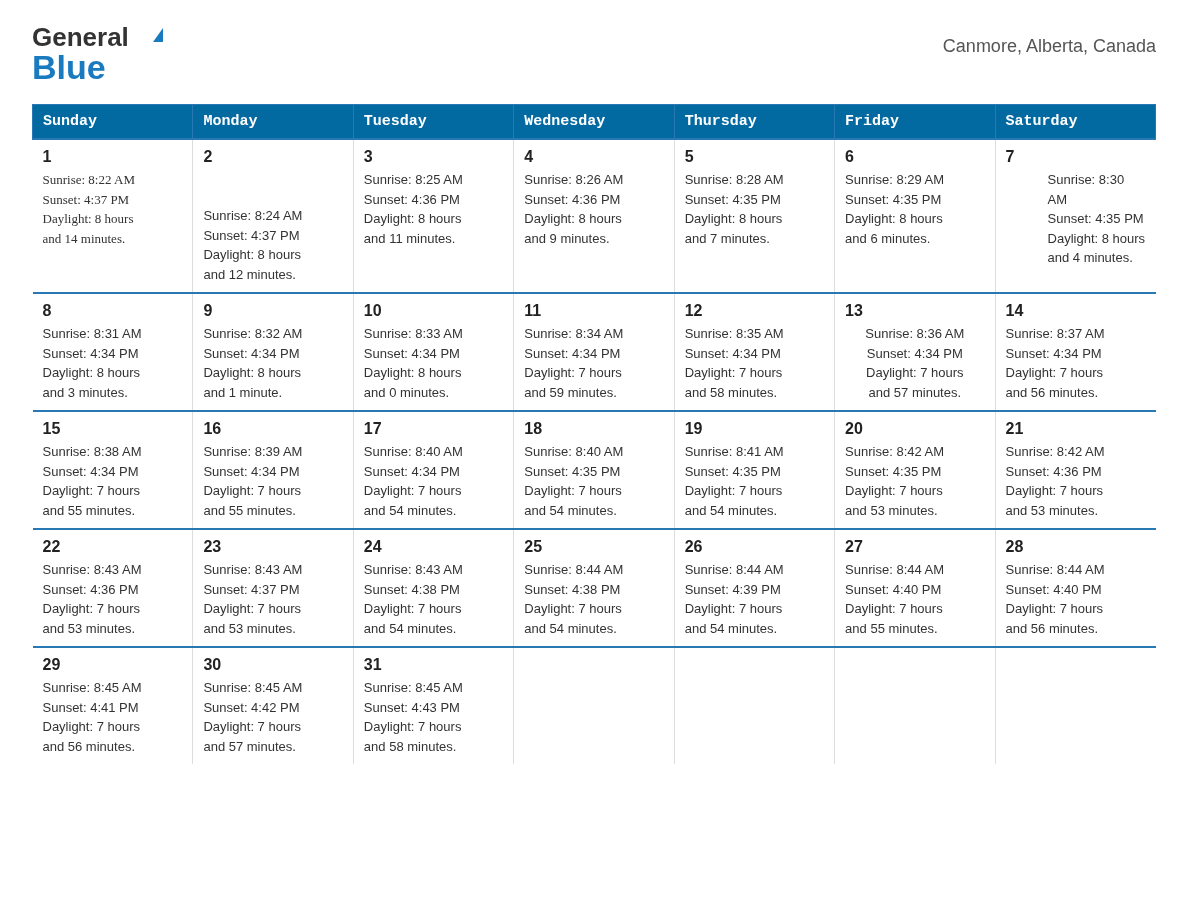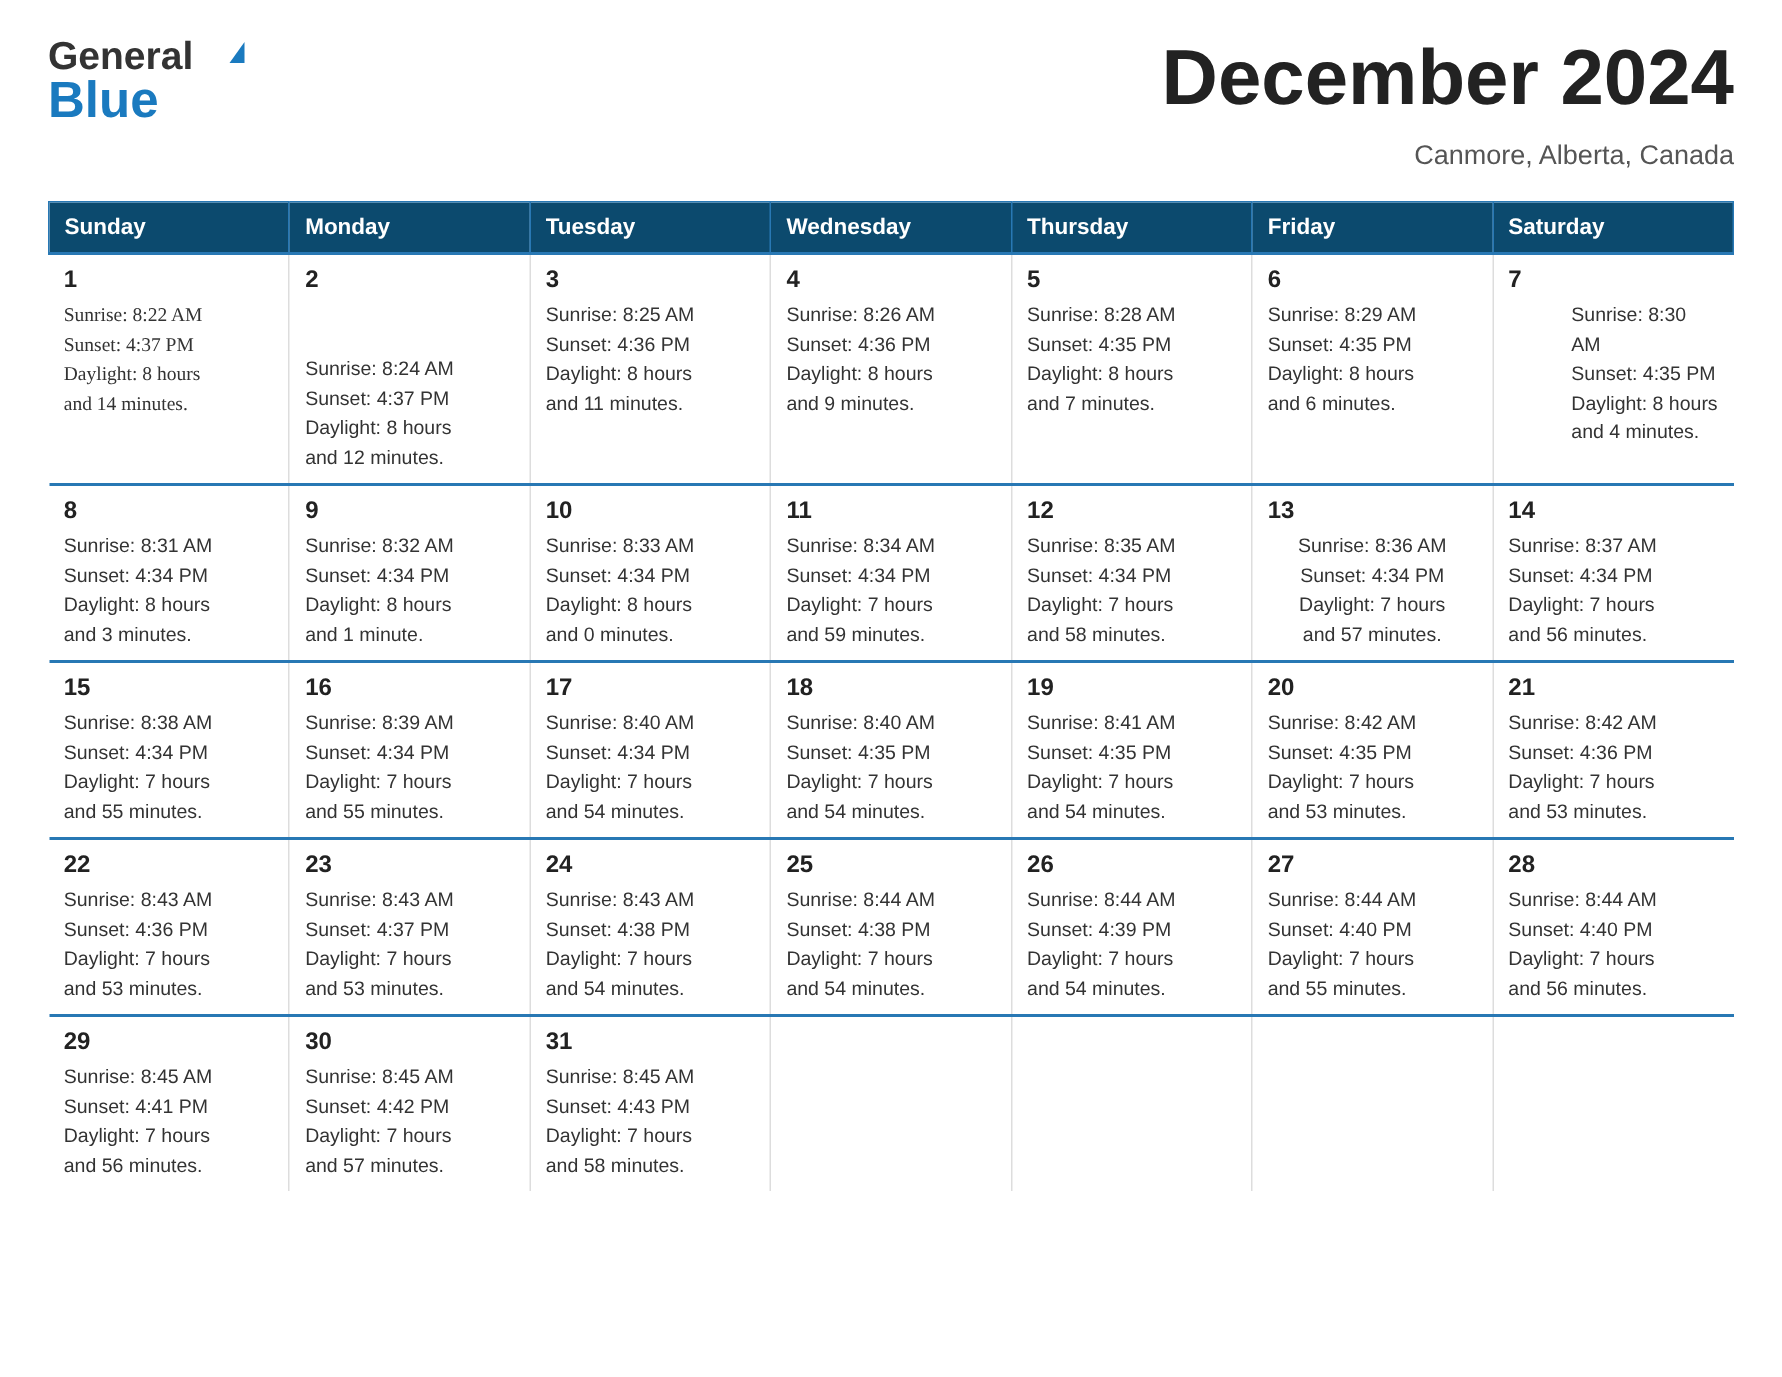--- a/index.html
+++ b/index.html
@@ -62,21 +62,22 @@
       font-size: 18px;
       color: #555;
       margin-top: 12px;
     }
     table {
       width: 100%;
       border-collapse: collapse;
       table-layout: fixed;
     }
     thead tr {
-      background-color: #0c4a6e;
+      background-color: #0369a1;
+      font-family: Liberation Mono, monospace;
     }
     thead th {
       color: #fff;
       font-size: 15px;
       font-weight: 600;
       padding: 8px 10px;
       text-align: left;
       border: 1px solid #2878b4;
     }
     tbody tr {
@@ -114,21 +115,20 @@
 
 <div class="header">
   <div class="logo">
     <div class="logo-row">
       <span class="logo-general">General</span>
       <span class="logo-triangle"></span>
     </div>
     <span class="logo-blue">Blue</span>
   </div>
   <div class="title-block">
-    <div class="main-title">December 2024</div>
     <div class="subtitle">Canmore, Alberta, Canada</div>
   </div>
 </div>
 
 <table>
   <thead>
     <tr>
     <th>Sunday</th>
         <th>Monday</th>
         <th>Tuesday</th>

